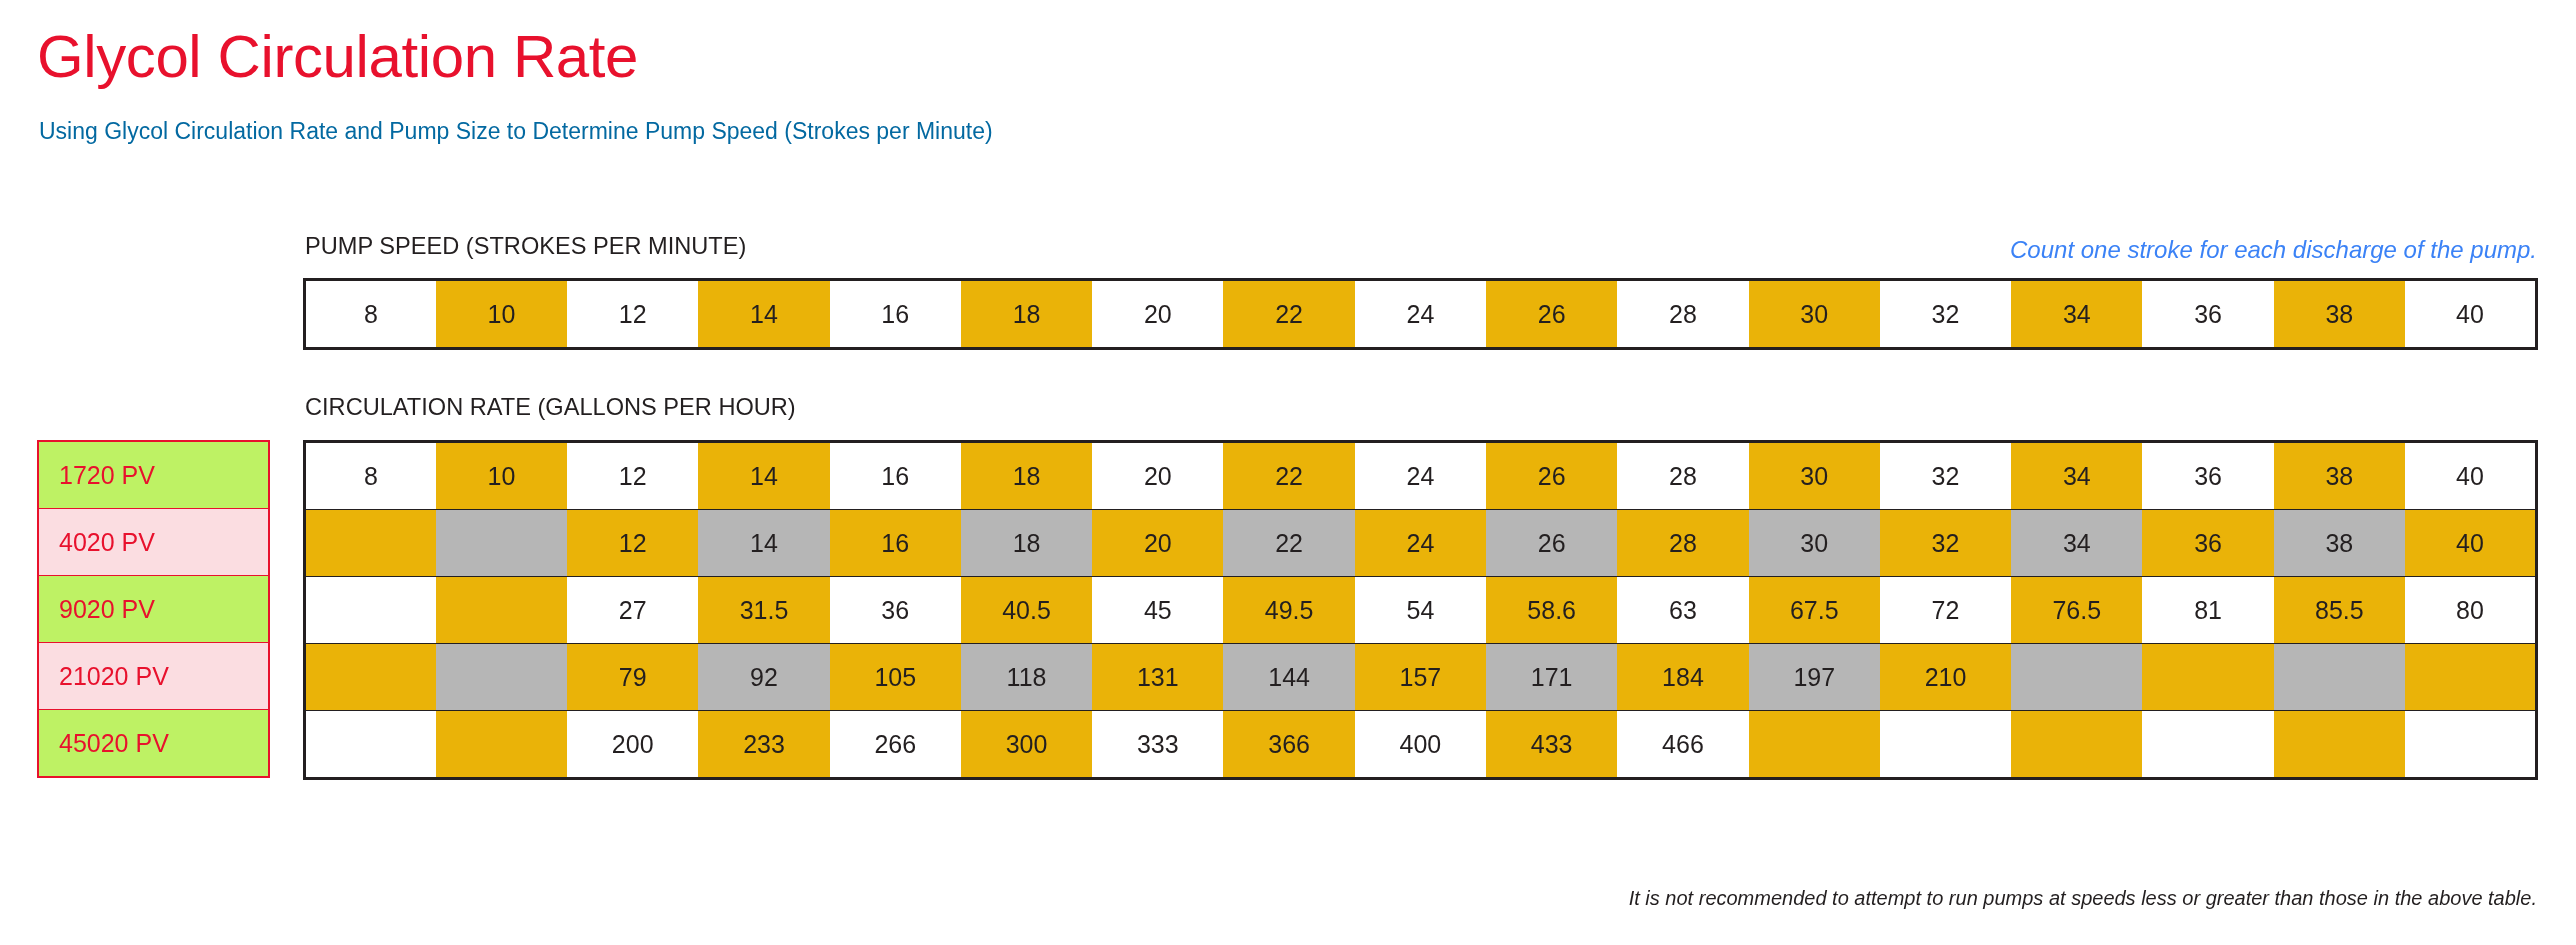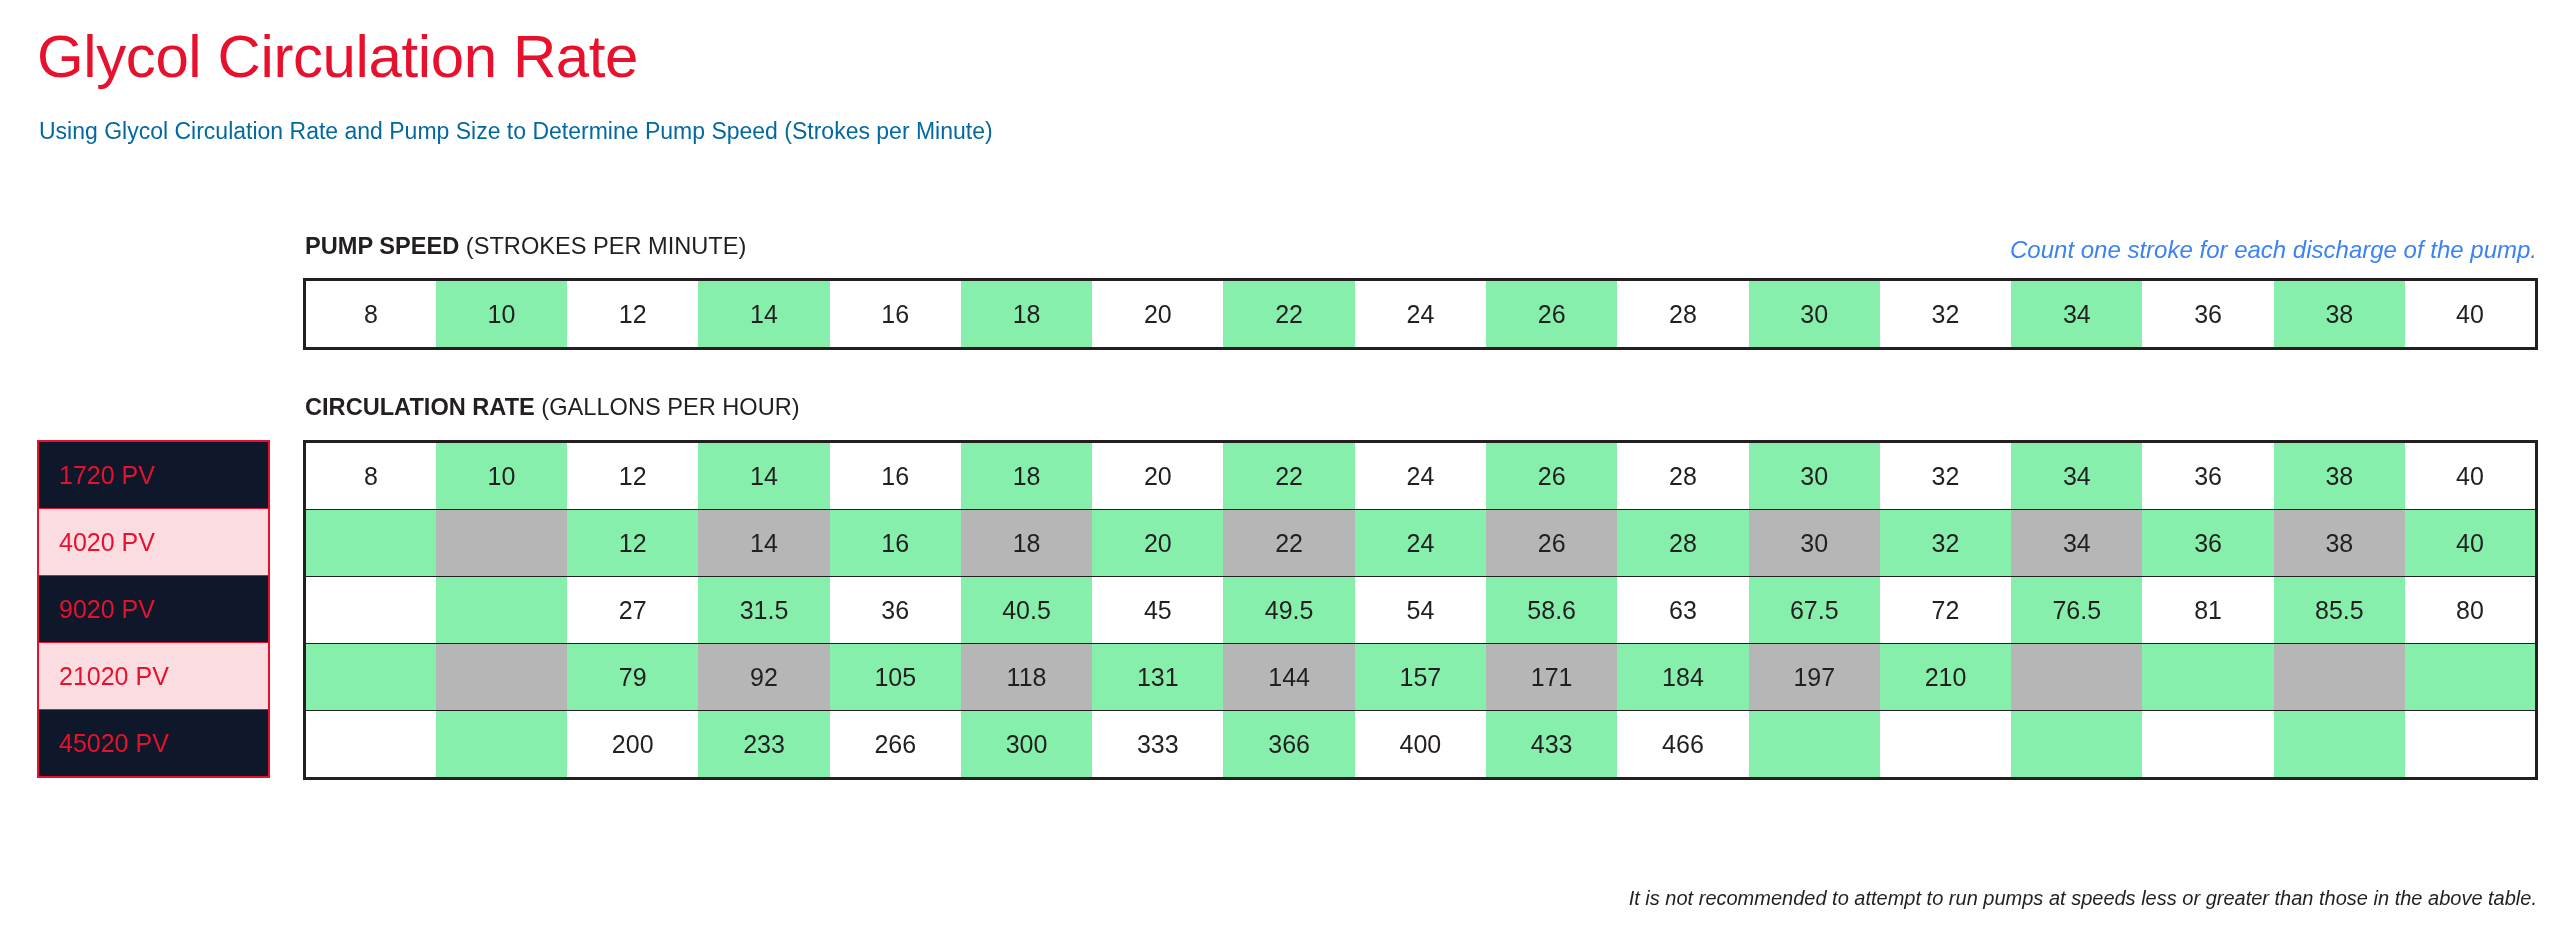--- a/index.html
+++ b/index.html
@@ -45,21 +45,21 @@
   }
 
   
   .section-label {
     position: absolute;
     font-size: 23.6px;
     white-space: nowrap;
     color: #231f20;
   }
   .section-label .strong {
-    font-weight: bold;
+    font-weight: normal;
   }
   .pump-speed-label { left: 305px; top: 233px; }
   .circ-rate-label  { left: 305px; top: 394px; }
 
   .note-right {
     position: absolute;
     right: 39px;
     top: 236px;
     font-size: 24px;
     font-style: italic;
@@ -115,21 +115,21 @@
     border: 0;
     padding: 0;
   }
   table.grid.rate td {
     border-bottom: 1.7px solid #231f20;
   }
   table.grid.rate tr:last-child td {
     border-bottom: 0;
     text-align: center;
   }
-  td.shaded { background: #86efac; }
+  td.shaded { background: #eab308; }
   td.dark   { background: #b6b6b6; }
   td.plain  { background: #ffffff; }
 
   
   .model-table-wrap {
     position: absolute;
     left: 37px;
     top: 440px;
     width: 233px;
   }
@@ -143,21 +143,21 @@
     height: 66px;
     padding: 0 0 0 20px;
     font-size: 25px;
     color: #e8112d;
     border-bottom: 1.7px solid #e8112d;
     vertical-align: middle;
     white-space: nowrap;
   }
   table.models tr:last-child td { border-bottom: 0; }
   td.model-tint { background: #fbdde1; }
-  td.model-plain { background: #0f172a; }
+  td.model-plain { background: #bef264; }
 </style>
 </head>
 <body>
 
 <div class="page">
 
   <div class="title">Glycol Circulation Rate</div>
   <div class="subtitle">Using Glycol Circulation Rate and Pump Size to Determine Pump Speed (Strokes per Minute)</div>
 
   <div class="section-label pump-speed-label">

